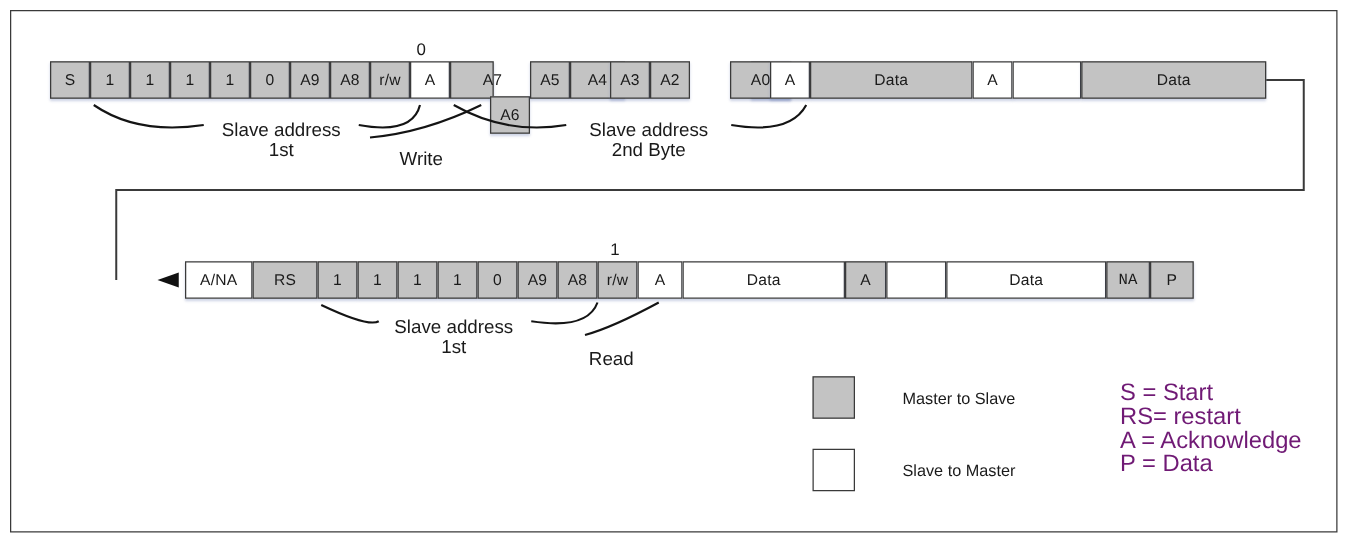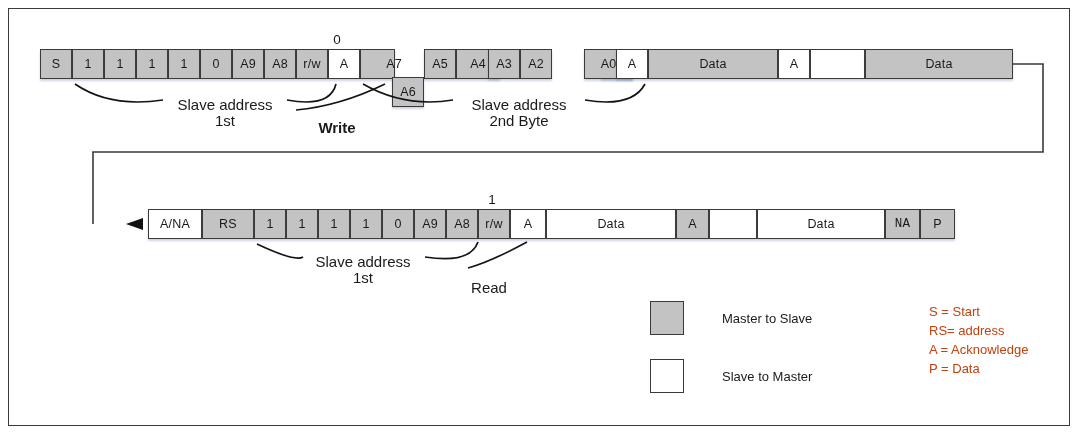--- a/index.html
+++ b/index.html
@@ -76,24 +76,23 @@
   .legend-swatch.m2s { background: #c3c3c3; }
   .legend-swatch.s2m { background: #ffffff; }
   .legend-text {
     position: absolute;
     font-size: 13px;
     color: #1a1a1a;
     white-space: nowrap;
   }
   .abbr-line {
     position: absolute;
-    font-size: 13px;
-    color: #c2410c;
+    font-size: 19px;
+    color: #701a75;
     white-space: nowrap;
-    margin-left: 33px;
   }
   svg.overlay {
     position: absolute;
     left: 0; top: 0;
     width: 1080px;
     height: 435px;
     pointer-events: none;
   }
 </style>
 </head>
@@ -127,21 +126,21 @@
       <div class="cell s2m" style="left: 778px; width: 32px;">A</div>
       <div class="cell blank" style="left: 810px; width: 55px;"></div>
       <div class="cell m2s" style="left: 865px; width: 148px;">Data</div>
     </div>
 
   <div class="lbl bit center" style="left:337px; top:32px;">0</div>
 
   <div class="lbl center" style="left:225px; top:96px;">Slave address</div>
   <div class="lbl center" style="left:225px; top:112px;">1st</div>
 
-  <div class="lbl center" style="left:337px; top:119px;font-weight:bold;">Write</div>
+  <div class="lbl center" style="left:337px; top:119px;">Write</div>
 
   <div class="lbl center" style="left:519px; top:96px;">Slave address</div>
   <div class="lbl center" style="left:519px; top:112px;">2nd Byte</div>
 
   <div class="row" id="row2" style="left:0; top:209px;">
       <div class="cell s2m" style="left: 148px; width: 54px;">A/NA</div>
       <div class="cell m2s" style="left: 202px; width: 52px;">RS</div>
       <div class="cell m2s" style="left: 254px; width: 32px;">1</div>
       <div class="cell m2s" style="left: 286px; width: 32px;">1</div>
       <div class="cell m2s" style="left: 318px; width: 32px;">1</div>
@@ -166,21 +165,21 @@
 
   <div class="lbl center" style="left:489px; top:279px;">Read</div>
 
   <div class="legend-swatch m2s" style="left:650px; top:301px;"></div>
   <div class="legend-text" style="left:722px; top:311px;">Master to Slave</div>
 
   <div class="legend-swatch s2m" style="left:650px; top:359px;"></div>
   <div class="legend-text" style="left:722px; top:369px;">Slave to Master</div>
 
   <div class="abbr-line" style="left:896px; top:304px;">S  = Start</div>
-  <div class="abbr-line" style="left:896px; top:323px;">RS= address</div>
+  <div class="abbr-line" style="left:896px; top:323px;">RS= restart</div>
   <div class="abbr-line" style="left:896px; top:342px;">A  = Acknowledge</div>
   <div class="abbr-line" style="left:896px; top:361px;">P  = Data</div>
 
   <svg class="overlay" viewBox="0 0 1080 435">
 
     <g fill="none" stroke="#3a3a3a" stroke-width="1.6">
       <path d="M1013,64 L1043,64 L1043,152 L93,152 L93,224"></path>
     </g>
     <polygon points="126,224 143,218 143,230" fill="#111111"></polygon>
 

